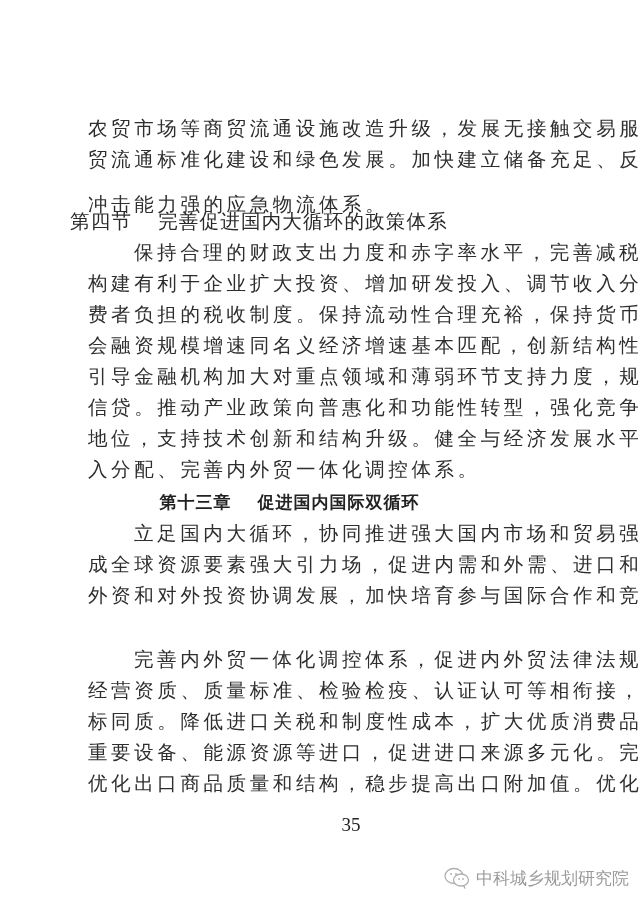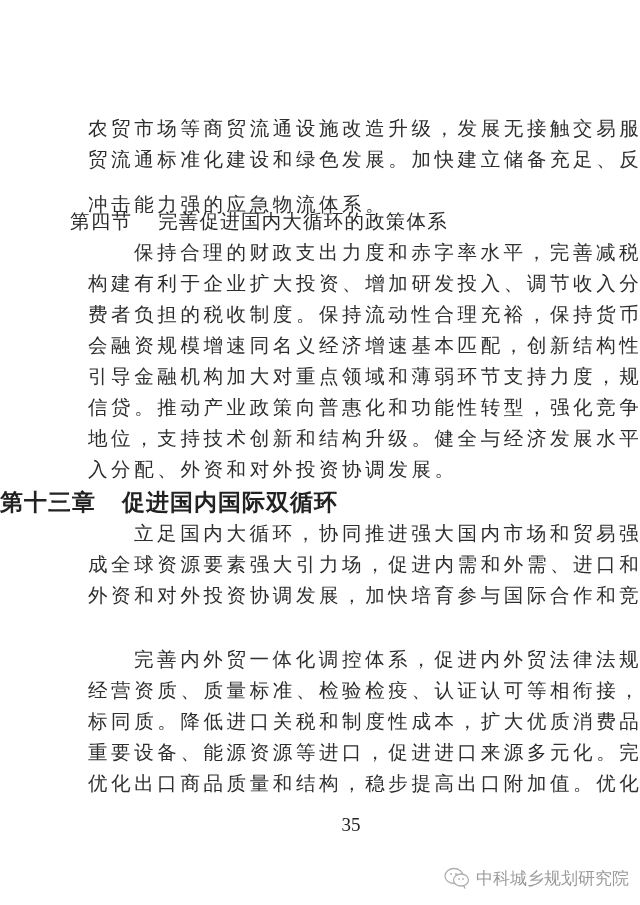--- a/index.html
+++ b/index.html
@@ -11,21 +11,21 @@
     .line {
       position: absolute; left: 88px; width: 466px; font-size: 19.5px; line-height: 24px;
       white-space: nowrap; letter-spacing: 3.6px; color: #2e2e2e;
     }
     .indent { left: 134px; width: 420px; }
     .heading-sec {
       position: absolute; left: 0; width: 518px; text-align: center; font-size: 19.5px; line-height: 24px;
       letter-spacing: 1.2px; color: #2a2a2a;
     }
     .heading-ch {
-      position: absolute; left: 0; width: 579px; font-size: 23px; line-height: 24px;
+      position: absolute; left: 0; width: 579px; text-align: center; font-size: 17px; line-height: 24px;
       font-family: "DejaVu Sans", "Liberation Sans", sans-serif; font-weight: bold; letter-spacing: 1px; color: #222;
     }
     .gap { display: inline-block; width: 26px; }
     .page-num {
       position: absolute; left: 0; width: 640px; top: 814px; text-align: center;
       font-family: "Liberation Serif", serif; font-size: 19px; color: #222; padding-left: 31px;
     }
     .watermark {
       position: absolute; left: 443px; top: 866px; display: flex; align-items: center; gap: 5px;
       color: #9a9a9a; font-family: Liberation Sans, sans-serif; font-size: 17px; text-align: right;
@@ -45,21 +45,21 @@
     <span>第四节</span><span class="gap"></span><span>完善促进国内大循环的政策体系</span>
   </div>
 
   <div class="line indent" style="top:241px">保持合理的财政支出力度和赤字率水平，完善减税降费政策，</div>
   <div class="line" style="top:272px">构建有利于企业扩大投资、增加研发投入、调节收入分配、减轻消</div>
   <div class="line" style="top:303px">费者负担的税收制度。保持流动性合理充裕，保持货币供应量和社</div>
   <div class="line" style="top:334px">会融资规模增速同名义经济增速基本匹配，创新结构性政策工具，</div>
   <div class="line" style="top:365px">引导金融机构加大对重点领域和薄弱环节支持力度，规范发展消费</div>
   <div class="line" style="top:396px">信贷。推动产业政策向普惠化和功能性转型，强化竞争政策基础性</div>
   <div class="line" style="top:427px">地位，支持技术创新和结构升级。健全与经济发展水平相适应的收</div>
-  <div class="line" style="top:458px">入分配、外资和对外投资协调发展。</div>
+  <div class="line" style="top:458px">入分配、完善内外贸一体化调控体系。</div>
 
   <div class="heading-ch" style="top:490px">
     <span>第十三章</span><span class="gap"></span><span>促进国内国际双循环</span>
   </div>
 
   <div class="line indent" style="top:522px">立足国内大循环，协同推进强大国内市场和贸易强国建设，形</div>
   <div class="line" style="top:553px">成全球资源要素强大引力场，促进内需和外需、进口和出口、引进</div>
   <div class="line" style="top:584px">外资和对外投资协调发展，加快培育参与国际合作和竞争新优势。</div>
 
 

